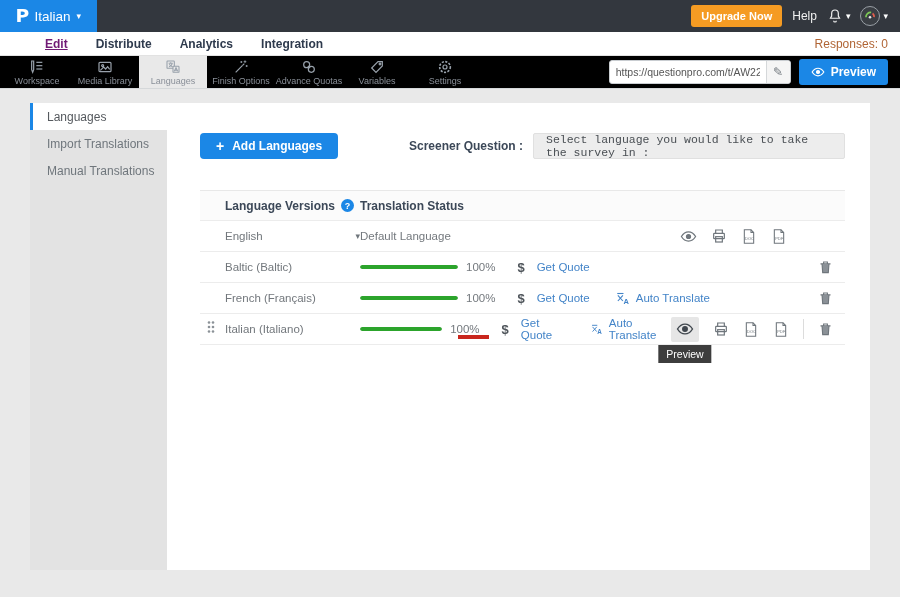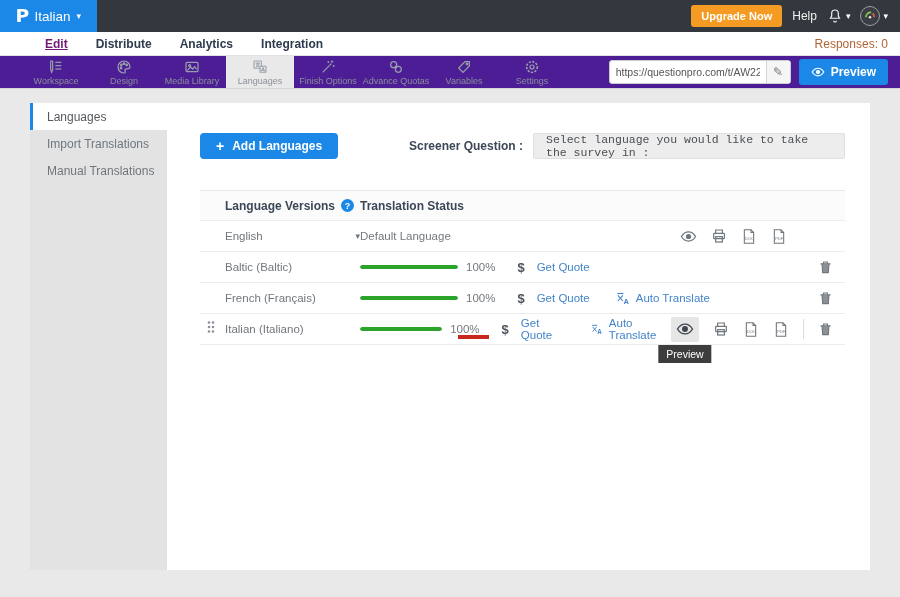--- a/index.html
+++ b/index.html
@@ -24,21 +24,21 @@
   .icon-with-caret { display:flex; align-items:center; gap:3px; cursor:pointer; }
   .avatar { width:20px; height:20px; border-radius:50%; background:#3a3e44; border:1px solid #9aa0a6; display:flex; align-items:center; justify-content:center; }
 
   
   .navrow { height:24px; background:#fff; border-bottom:1px solid #e2e2e2; display:flex; align-items:center; padding:0 12px 0 10px; }
   .nav-item { font-size:12px; font-weight:bold; color:#2e3a4d; margin-right:28px; cursor:pointer; }
   .nav-item.active { color:#701a75; text-decoration:underline;padding-left:35px; }
   .responses { margin-left:auto; font-size:12px; color:#b06434; }
 
   
-  .toolbar { height:33px; background:#4c1d95; border-bottom:1px solid #d5d8da; display:flex; align-items:stretch; padding-left:22px; }
+  .toolbar { height:33px; background:#000000; border-bottom:1px solid #d5d8da; display:flex; align-items:stretch; padding-left:3px; }
   .tool-item { width:68px; display:flex; flex-direction:column; align-items:center; justify-content:center; gap:1px; cursor:pointer; }
   .tool-item.active { background:#e9e9e9; }
   .tool-item svg { stroke:#98a1ab; }
   .tool-label { font-size:9px; color:#8a9099; white-space:nowrap; }
   .toolbar-right { margin-left:auto; display:flex; align-items:center; gap:8px; padding-right:12px; }
   .url-box { width:182px; height:24px; border:1px solid #c9cdd1; border-radius:3px; background:#fff; display:flex; align-items:center; overflow:hidden; }
   .url-box input { border:none; outline:none; flex:1; font-size:10.5px; color:#555; padding:0 6px; font-family:inherit; background:transparent; }
   .url-edit { width:24px; height:100%; border-left:1px solid #d5d8da; background:#f5f5f5; display:flex; align-items:center; justify-content:center; font-size:12px; color:#6f767c; cursor:pointer; }
   .preview-btn { background:#1b87e6; border:none; color:#fff; border-radius:3px; height:26px; padding:0 12px; display:flex; align-items:center; gap:6px; font-size:12px; font-weight:bold; cursor:pointer; font-family:inherit; }
 
@@ -127,30 +127,20 @@
     <svg width="16" height="16" viewBox="0 0 24 24" fill="none" stroke-width="1.8">
         <path d="M7 3v13l-1.5 4L4 16V3z"></path>
         <line x1="11" y1="5" x2="20" y2="5"></line>
         <line x1="11" y1="10" x2="20" y2="10"></line>
         <line x1="11" y1="15" x2="20" y2="15"></line>
       </svg>
     <span class="tool-label">Workspace</span>
   </div>
   <div class="tool-item">
     <svg width="16" height="16" viewBox="0 0 24 24" fill="none" stroke-width="1.8">
-        <path d="M12 3a9 9 0 1 0 0 18c1.5 0 2-.9 2-2 0-1.5-1.5-2-.5-3.5S21 16 21 12a9 9 0 0 0-9-9z"></path>
-        <circle cx="8" cy="9" r="1.2" fill="#98a1ab"></circle>
-        <circle cx="12" cy="7" r="1.2" fill="#98a1ab"></circle>
-        <circle cx="16" cy="9" r="1.2" fill="#98a1ab"></circle>
-        <circle cx="7.5" cy="13.5" r="1.2" fill="#98a1ab"></circle>
-      </svg>
-    <span class="tool-label">Design</span>
-  </div>
-  <div class="tool-item">
-    <svg width="16" height="16" viewBox="0 0 24 24" fill="none" stroke-width="1.8">
         <rect x="3" y="5" width="18" height="14" rx="1.5"></rect>
         <circle cx="8.5" cy="10" r="1.5"></circle>
         <path d="M5 17l5-5 3 3 3-3.5 3 4"></path>
       </svg>
     <span class="tool-label">Media Library</span>
   </div>
   <div class="tool-item active">
     <svg width="16" height="16" viewBox="0 0 24 24" fill="none" stroke-width="1.6">
         <rect x="3" y="3" width="11" height="11" rx="1"></rect>
         <path d="M5.5 6.5h6M8.5 4.8v1.7M11 6.5c-.6 2.6-2.4 4.3-5 5M6.5 8c1 2 2.8 3.3 5 3.7"></path>

